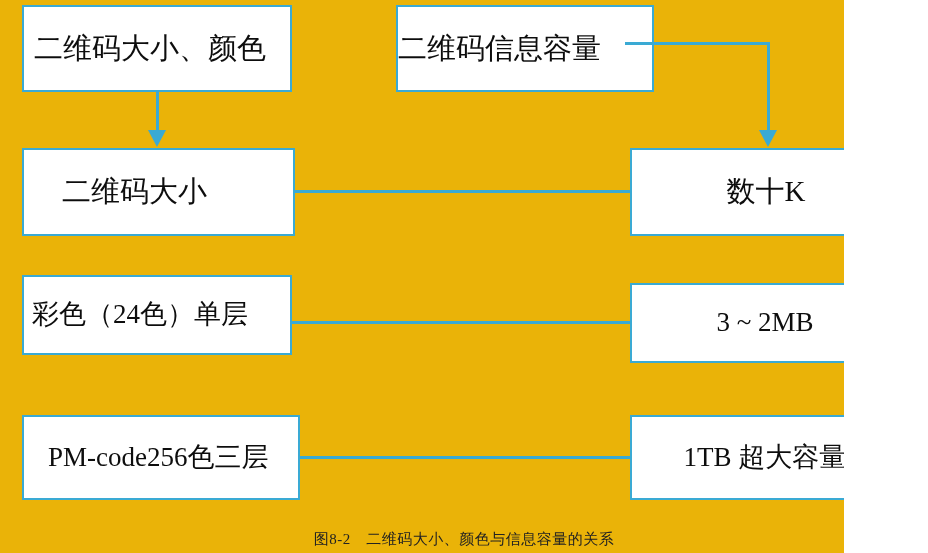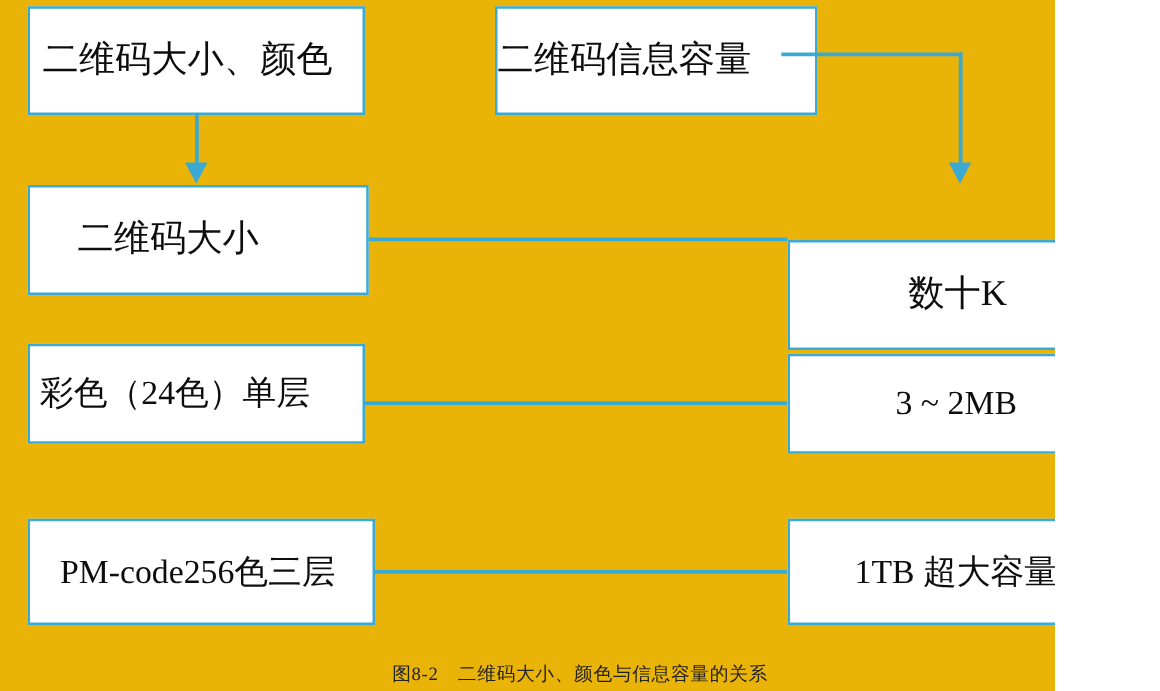--- a/index.html
+++ b/index.html
@@ -29,21 +29,21 @@
     line-height: 1.1;
     white-space: nowrap;
   }
   .node.center { justify-content: center; }
   .node.left   { justify-content: flex-start; }
 
   
   #node-size-color       { left: 22px;  top: 5px;   width: 270px; height: 87px;  font-size: 29px; padding-left: 10px; }
   #node-capacity         { left: 367px; top: 5px;   width: 258px; height: 87px;  font-size: 29px; padding-left: 0; margin-left: 29px; }
   #node-bw-single        { left: 22px;  top: 148px; width: 273px; height: 88px;  font-size: 29px; padding-left: 38px; }
-  #node-tens-k           { left: 630px; top: 148px; width: 272px; height: 88px;  font-size: 29px; margin-top: 44px; }
+  #node-tens-k           { left: 630px; top: 148px; width: 272px; height: 88px;  font-size: 29px; }
   #node-color24-single   { left: 22px;  top: 275px; width: 270px; height: 80px;  font-size: 27px; padding-left: 8px; }
   #node-1-2mb            { left: 630px; top: 283px; width: 270px; height: 80px;  font-size: 27px; }
   #node-pmcode256        { left: 22px;  top: 415px; width: 278px; height: 85px;  font-size: 27px; padding-left: 24px; }
   #node-1tb              { left: 630px; top: 415px; width: 270px; height: 85px;  font-size: 27px; }
 
   
   .conn {
     position: absolute;
     background: #3aaad4;
   }

